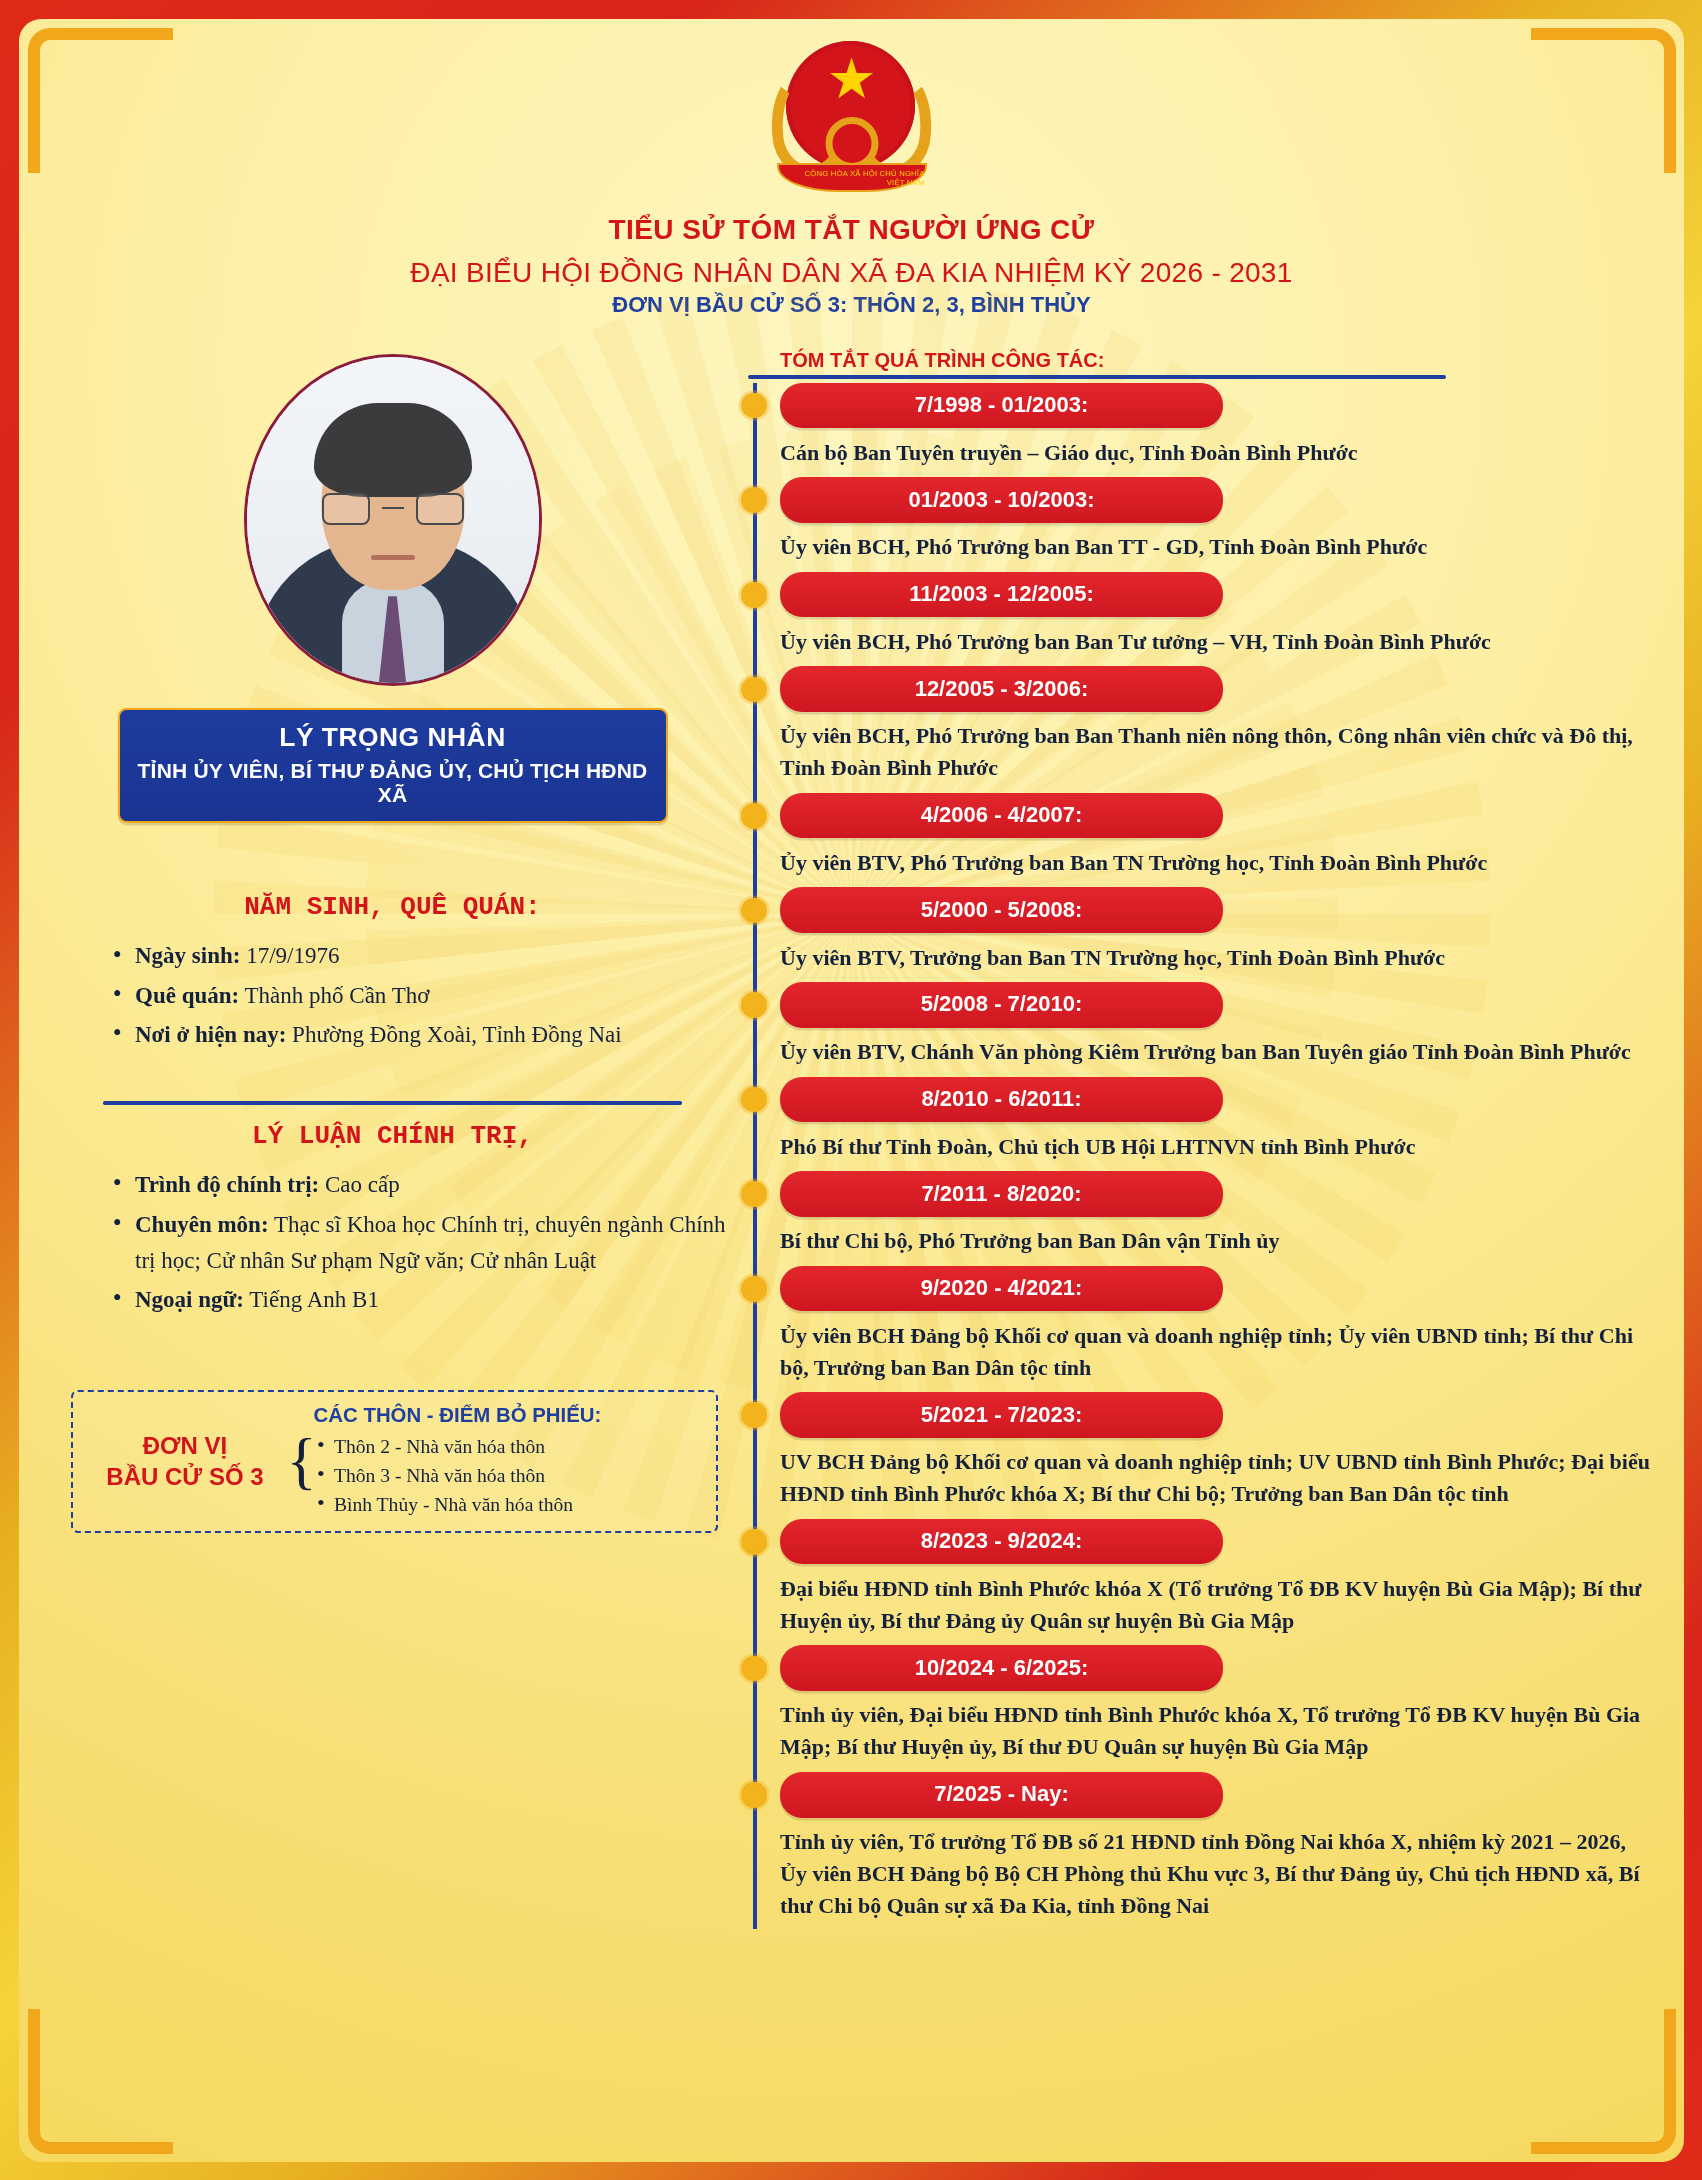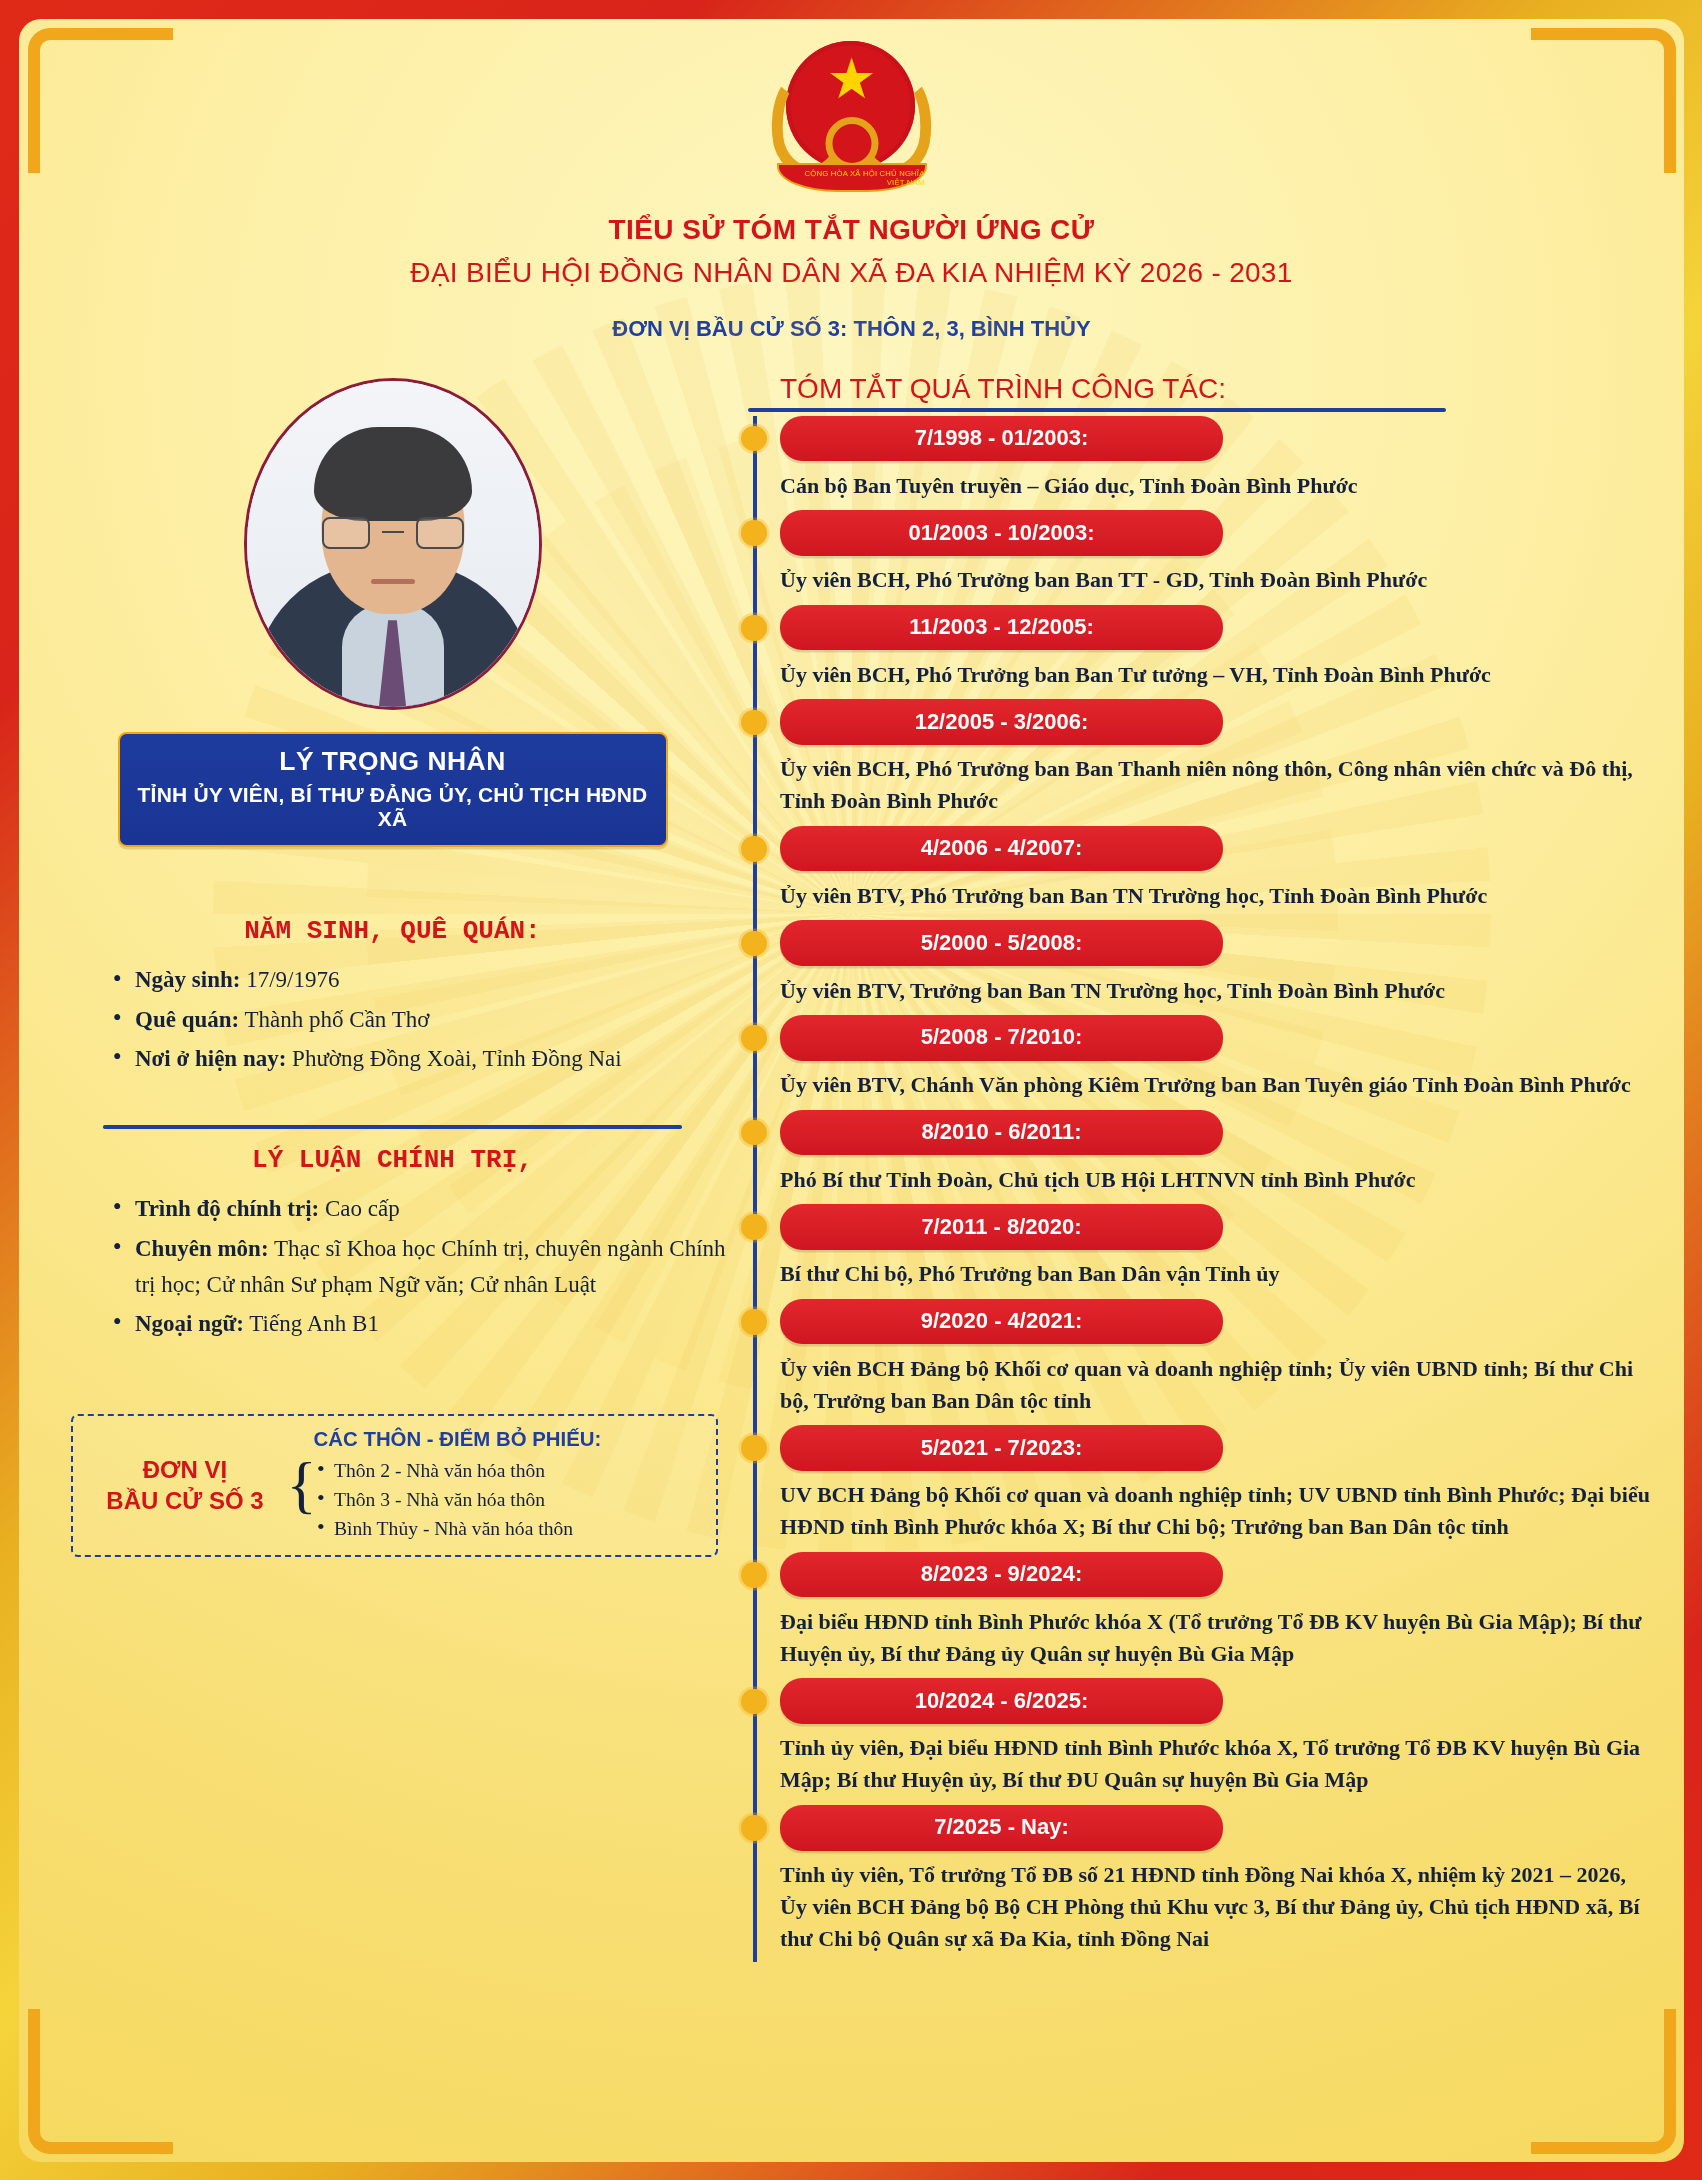--- a/index.html
+++ b/index.html
@@ -117,21 +117,21 @@
   .title-1 {
     color: #d3141a; font-weight: bold; font-size: 28px; letter-spacing: 0.4px;
     font-family: "Liberation Sans", sans-serif;
   }
   .title-2 {
     color: #d3141a; font-weight: normal; font-size: 28px; letter-spacing: 0.3px;
     margin-top: 10.2px;
     font-family: "Liberation Sans", sans-serif;
   }
   .title-3 {
-    color: #1f3fa0; font-weight: bold; font-size: 22px; margin-top: 27px;
+    color: #1f3fa0; font-weight: bold; font-size: 22px; margin-top: 3px;
     font-family: "Liberation Sans", sans-serif;
   }
 
   
   .body-grid {
     display: flex;
     margin-top: 31px;
     padding: 0 34px 0 37px;
     align-items: flex-start;
   }
@@ -264,21 +264,21 @@
     font-family: "Liberation Sans", sans-serif; margin-bottom: 5.1px;
   }
   .unit-right ul { list-style: none; }
   .unit-right li {
     font-size: 19.6px; line-height: 29px; color: #14213d; position: relative; padding-left: 20.4px;
   }
   .unit-right li::before { content:"•"; position:absolute; left:3.4px; top:-1.7px; font-size: 22px;}
 
   
   .tl-head {
-    color: #d3141a; font-weight: normal; font-size: 28px;
+    color: #d3141a; font-weight: bold; font-size: 20px;
     font-family: "Liberation Sans", sans-serif;
     margin: 0 0 3.4px 39px;
   }
   .tl-topline { height: 4.3px; background: #1f3fa0; width: 698px; margin-left: 6.8px; border-radius: 2.6px;}
   .timeline { position: relative; margin-top: 3.4px; padding-left: 39px; }
   .tl-axis {
     position: absolute; left: 12px; top: 0; bottom: 0; width: 4.3px; background: #1f3fa0;
   }
   .tl-item { position: relative; margin-bottom: 1.7px; padding-bottom: 6.8px;}
   .tl-dot {

